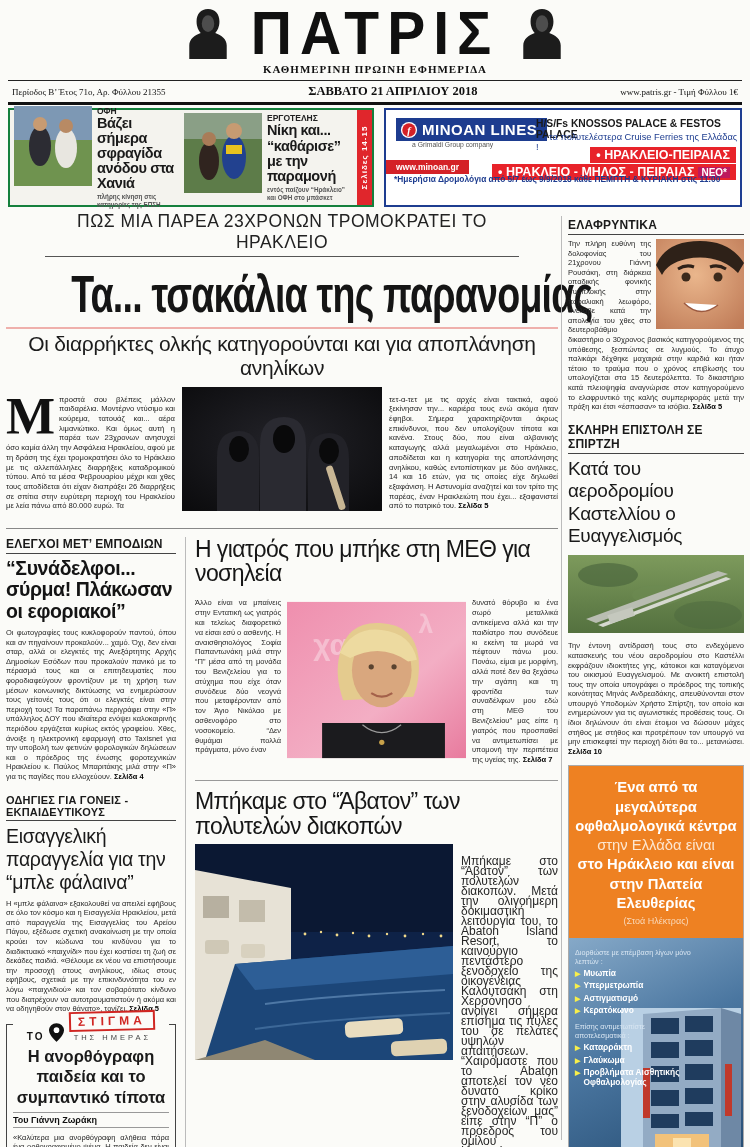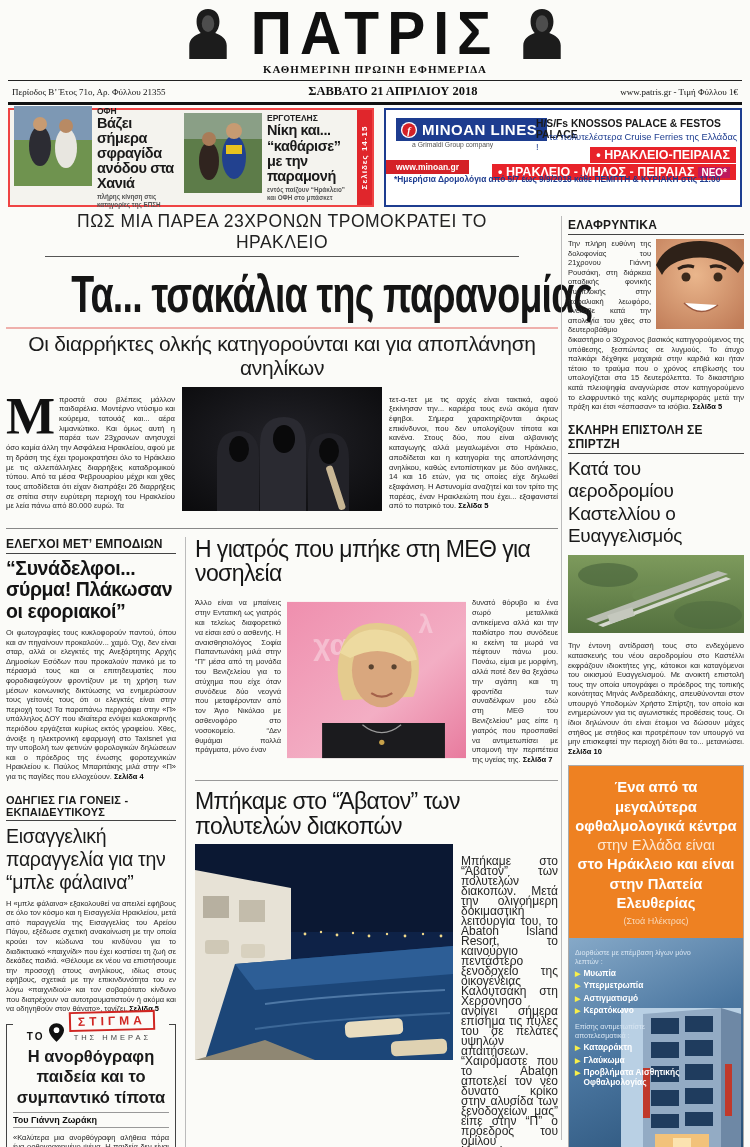--- a/index.html
+++ b/index.html
@@ -12,21 +12,21 @@
   .mh-row{display:flex;justify-content:center;align-items:center;gap:22px;margin-top:4px;}
   .mh-title{font-size:57px;font-weight:bold;letter-spacing:8px;transform:scale(1,1.08);line-height:1;color:#101010;}
   .mh-tagline{font-family:"Liberation Serif",serif;font-weight:bold;font-size:11px;letter-spacing:1px;margin-top:2px;}
   .mh-dateline{display:flex;justify-content:space-between;align-items:center;margin:5px 8px 0 8px;
                border-top:1px solid #222;border-bottom:3px solid #111;padding:3px 4px;
                font-family:"Liberation Serif",serif;font-size:9px;}
   .mh-date{font-weight:bold;font-size:12.5px;text-align:center;}
 
   
   .ads-row{position:absolute;top:108px;left:8px;width:734px;height:99px;display:flex;gap:10px;}
-  .sports-ad{width:366px;border:2px solid #ef4444;background:#f4f3ee;display:flex;align-items:center;
+  .sports-ad{width:366px;border:2px solid #15803d;background:#f4f3ee;display:flex;align-items:center;
              padding:4px;box-sizing:border-box;position:relative;}
   .sp-item{display:flex;gap:5px;flex:1;align-items:flex-start;}
   .sp-photo{width:78px;height:80px;flex:0 0 78px;}
   .sp-team{font-size:8.5px;font-weight:bold;color:#222;}
   .sp-head{font-size:14.5px;font-weight:bold;line-height:1.04;color:#1a1a1a;letter-spacing:-0.4px;}
   .sp-sub{font-size:6.3px;font-weight:bold;color:#555;margin-top:2px;line-height:1.25;}
   .sp-strip{position:absolute;right:0;top:0;bottom:0;width:15px;background:#e0262c;color:#fff;
             display:flex;align-items:center;justify-content:center;}
   .sp-strip span{transform:rotate(-90deg);white-space:nowrap;font-size:8px;font-weight:bold;letter-spacing:1px;}
   .minoan-ad{flex:1;border:2px solid #1d3c8f;background:#fff;position:relative;box-sizing:border-box;}

